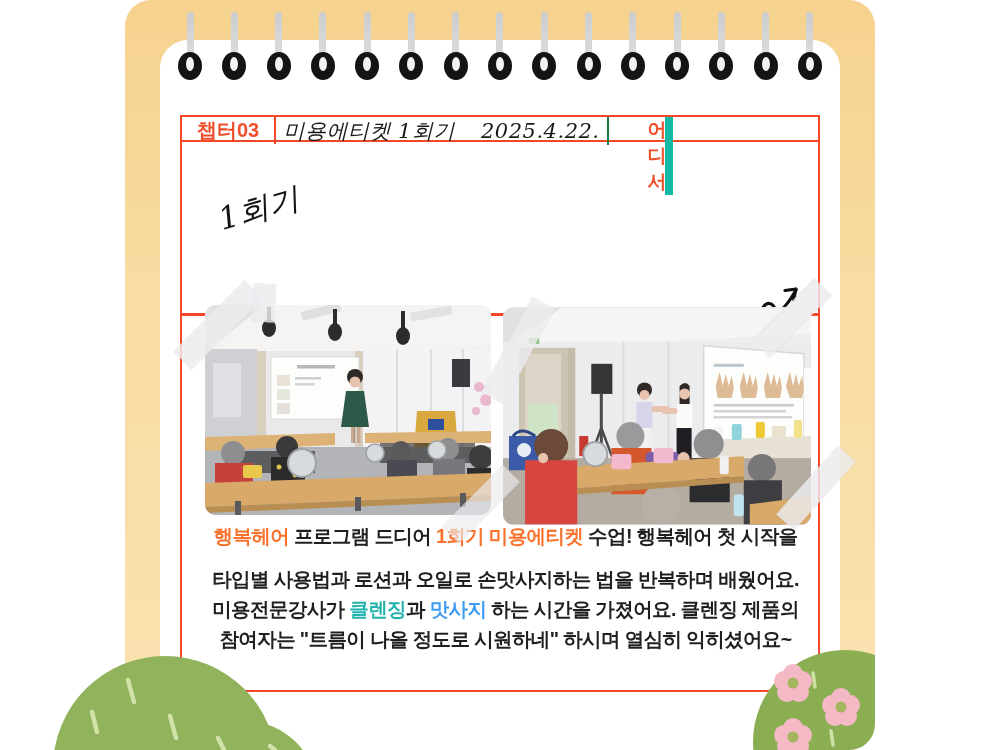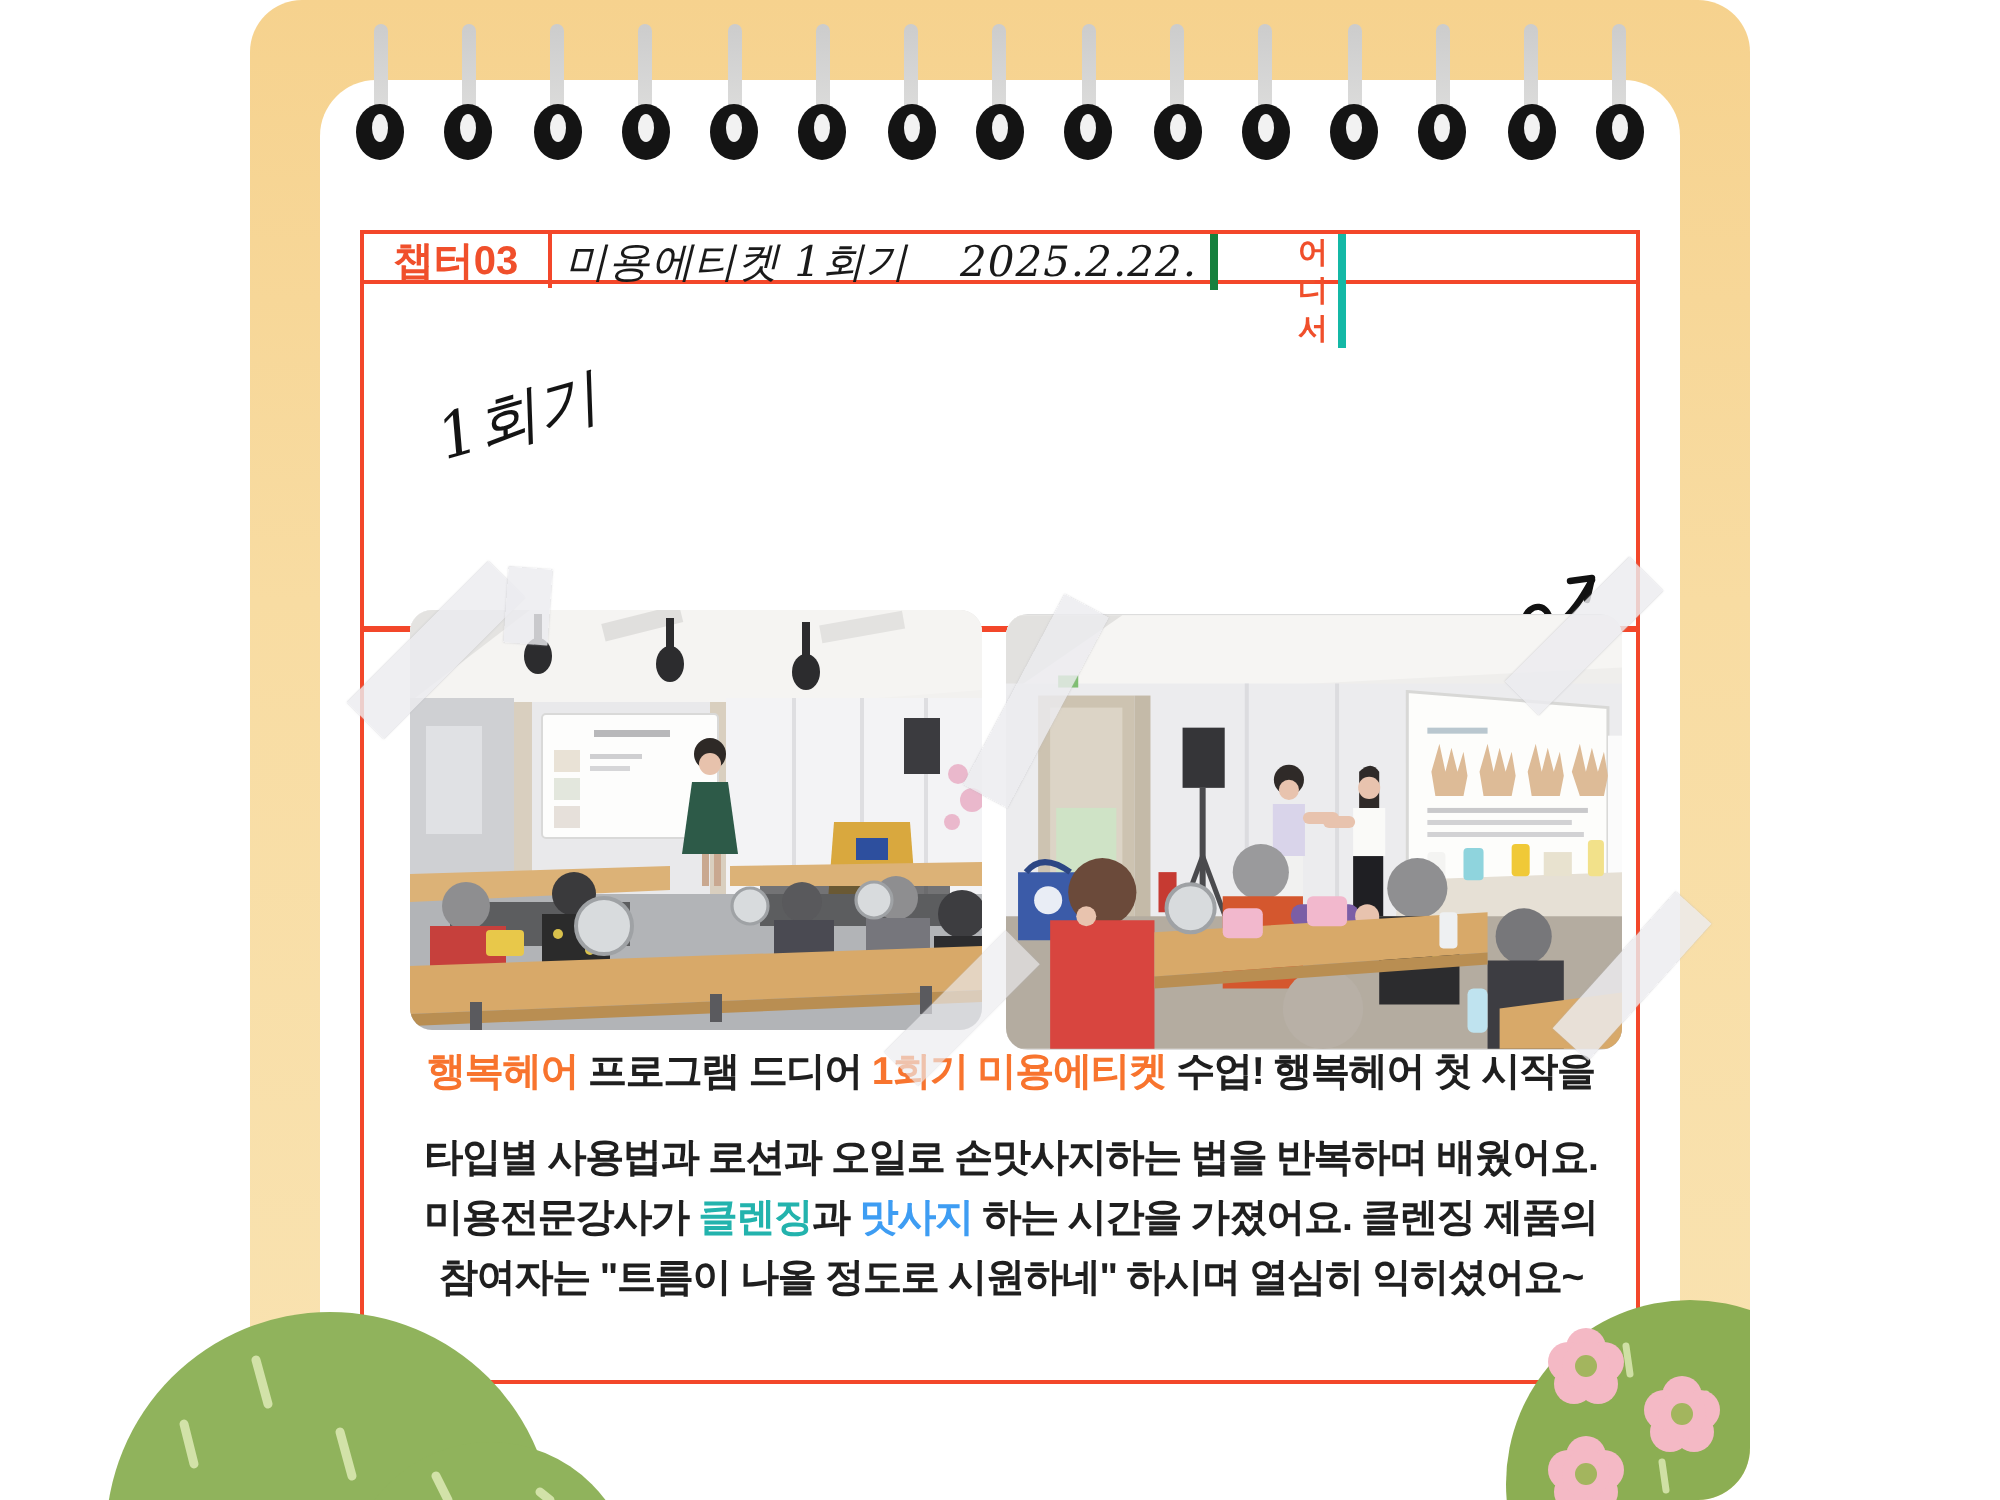--- a/index.html
+++ b/index.html
@@ -26,22 +26,22 @@
   .ring .hole::after { content:""; position:absolute; left:8px; top:5px; width:8px; height:14px;
     background:#f2f2f2; border-radius:50%; }
 
   
   .frame { position:absolute; left:180px; top:115px; width:640px; height:577px;
     border:2px solid #f3472a; z-index:3; background:#ffffff; }
 
   .header-row { display:flex; height:25px; border-bottom:2px solid #f3472a; align-items:flex-start; }
   .hcell { display:flex; align-items:center; justify-content:center; font-size:20px; }
   .hcell.c1 { width:94px; border-right:2px solid #f3472a; color:#f04f2b; font-weight:700; }
-  .hcell.c2 { width:333px; border-right:4px solid #15803d; gap:26px; }
-  .hcell.c3 { width:64px; border-right:4px solid #14b8a6; color:#f04f2b; font-weight:700; font-size:15px;padding-left:40px; }
+  .hcell.c2 { width:333px; border-right:2px solid #15803d; gap:26px; }
+  .hcell.c3 { width:64px; border-right:8px solid #14b8a6; color:#f04f2b; font-weight:700; font-size:19px;padding-left:40px; }
   .hcell.c4 { flex:1; }
   .hand { font-family:"DejaVu Serif", serif; font-style:italic; font-size:21px; color:#1a1a1a; letter-spacing:0.5px; }
 
   .title-zone { position:relative; height:148px; }
   .session-tag { position:absolute; left:36px; top:46px; font-family:"DejaVu Serif", serif;
     font-style:italic; font-size:31px; color:#141414; transform:rotate(-16deg); }
   .main-title { position:absolute; left:0; right:30px; top:70px; text-align:center;
     font-size:53px; font-weight:900; letter-spacing:-1px; color:#161616; }
   .main-title .hl { color:#fa5a2c; }
   .arrow-doodle { position:absolute; left:563px; top:133px; width:64px; height:54px; }
@@ -136,21 +136,21 @@
         <div class="hole"></div>
       </div>
     </div>
 
   <div class="frame">
 
     <div class="header-row">
       <div class="hcell c1">챕터03</div>
       <div class="hcell c2">
         <span class="hand">미용에티켓 1회기</span>
-        <span class="hand">2025.2.22.</span>
+        <span class="hand">2025.4.22.</span>
       </div>
       <div class="hcell c3">어디서</div>
     </div>
 
     <div class="title-zone">
       <div class="session-tag">1회기</div>
       <svg class="arrow-doodle" viewBox="0 0 64 54">
         <path d="M3,40 C12,46 22,47 28,40 C33,33 26,25 20,30 C13,36 21,47 33,38 C41,32 46,24 51,15" fill="none" stroke="#111" stroke-width="3.2" stroke-linecap="round"></path>
         <path d="M51,14 L40,15.5 M51,14 L48.5,25" fill="none" stroke="#111" stroke-width="3.2" stroke-linecap="round"></path>
       </svg>

